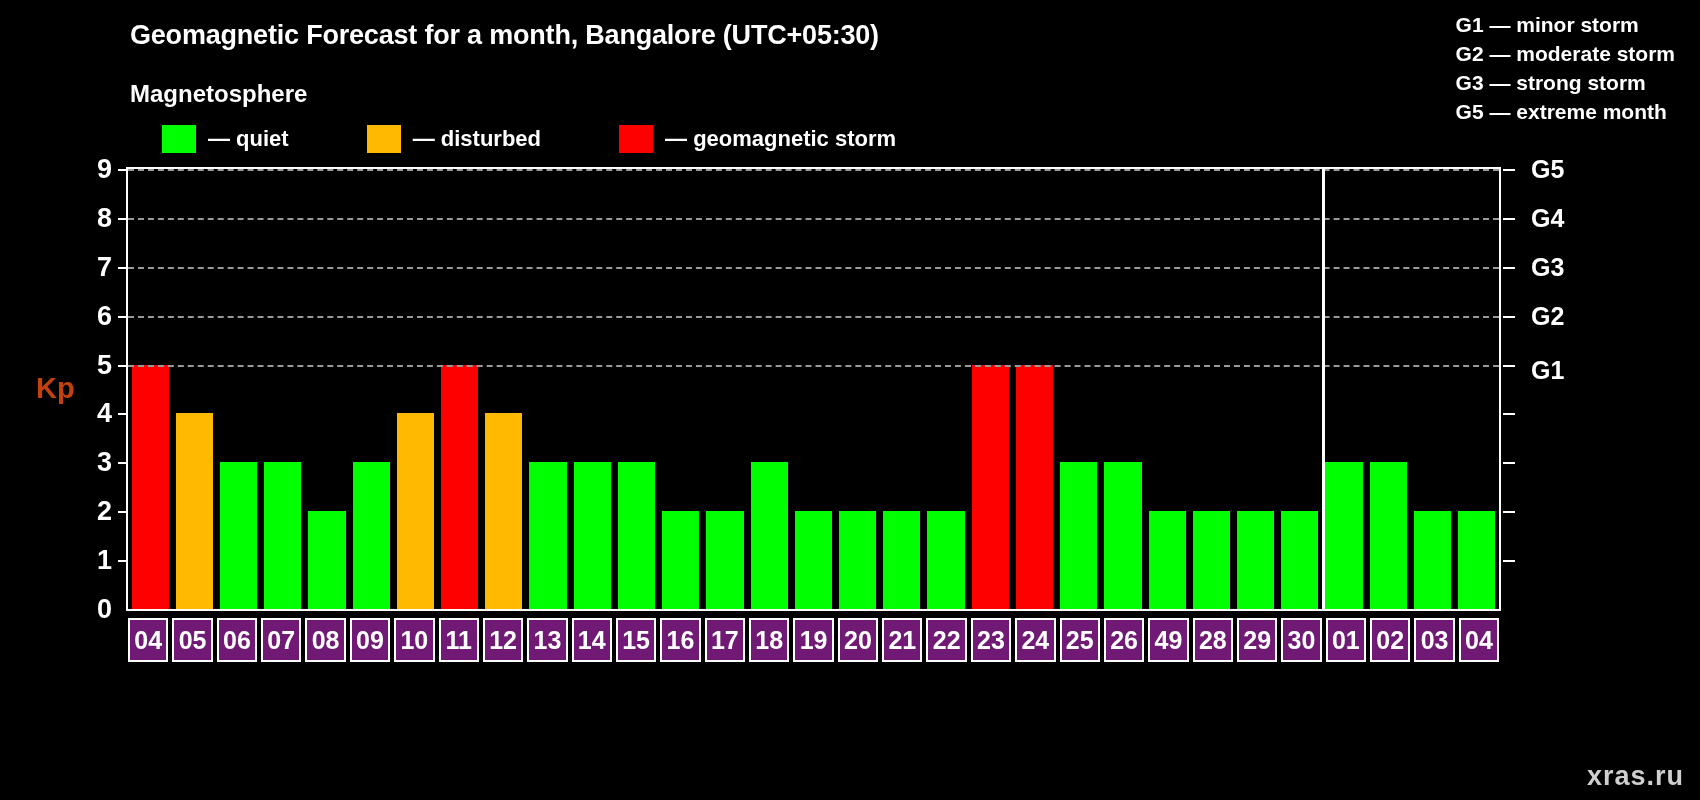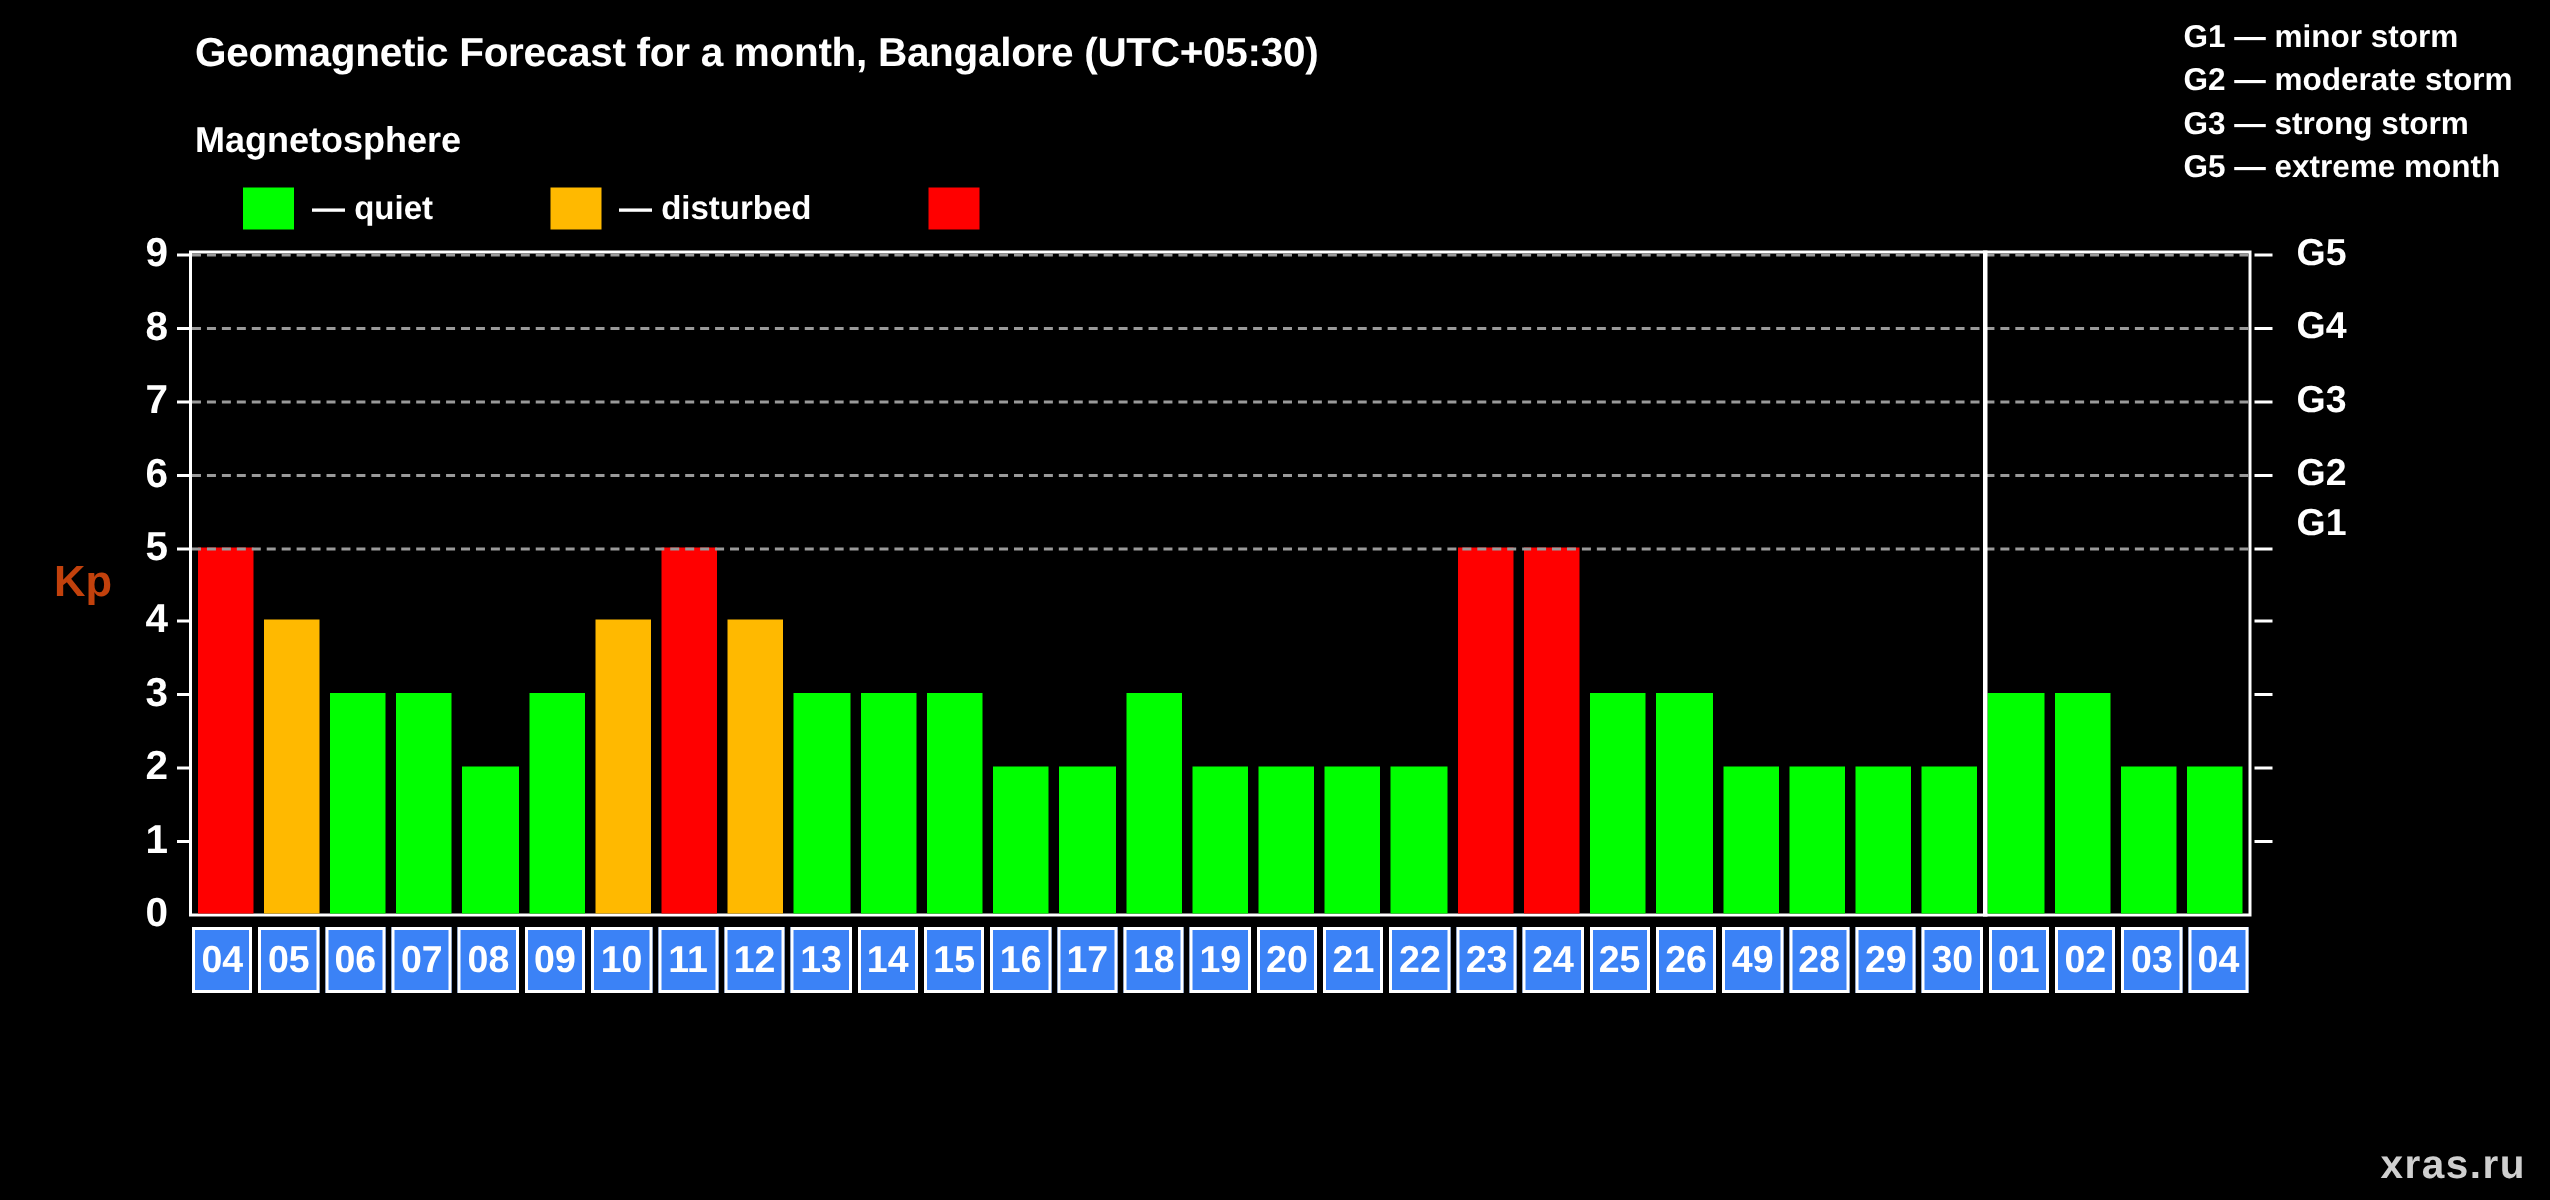--- a/index.html
+++ b/index.html
@@ -178,21 +178,21 @@
     width: 1375px; height: 44px;
     display: flex;
   }
   .x-cell {
     flex: 1 1 0;
     display: flex;
     align-items: center;
     justify-content: center;
     margin: 0 2px;
     border: 2px solid #ffffff;
-    background: #3b82f6;
+    background: #701a75;
     font-size: 25px;
     font-weight: bold;
     color: #ffffff;
   }
 
   
   #x-title {
     position: absolute;
     left: 126px; top: 678px;
     width: 1375px;
@@ -225,20 +225,21 @@
       <div class="legend-entry">
         <span class="legend-swatch" style="background: rgb(0, 255, 0);"></span>
         <span class="legend-text">— quiet</span>
       </div>
       <div class="legend-entry" style="margin-left: 78px;">
         <span class="legend-swatch" style="background: rgb(255, 185, 0);"></span>
         <span class="legend-text">— disturbed</span>
       </div>
       <div class="legend-entry" style="margin-left: 78px;">
         <span class="legend-swatch" style="background: rgb(255, 0, 0);"></span>
+        <span class="legend-text">— geomagnetic storm</span>
       </div>
     </div>
 
   <div id="g-legend">
       <div class="g-line">G1 — minor storm</div>
       <div class="g-line">G2 — moderate storm</div>
       <div class="g-line">G3 — strong storm</div>
       <div class="g-line">G5 — extreme month</div>
     </div>
 
@@ -374,21 +375,21 @@
   <div id="g-axis">
       <div class="g-tick-mark" style="top: 393.111px;"></div>
       <div class="g-tick-mark" style="top: 344.222px;"></div>
       <div class="g-tick-mark" style="top: 295.333px;"></div>
       <div class="g-tick-mark" style="top: 246.444px;"></div>
       <div class="g-tick-mark" style="top: 197.556px;"></div>
       <div class="g-tick-mark" style="top: 148.667px;"></div>
       <div class="g-tick-mark" style="top: 99.7778px;"></div>
       <div class="g-tick-mark" style="top: 50.8889px;"></div>
       <div class="g-tick-mark" style="top: 2px;"></div>
-      <div class="g-tick-label" style="top: 182px;">G1</div>
+      <div class="g-tick-label" style="top: 203px;">G1</div>
       <div class="g-tick-label" style="top: 148.667px;">G2</div>
       <div class="g-tick-label" style="top: 99.7778px;">G3</div>
       <div class="g-tick-label" style="top: 50.8889px;">G4</div>
       <div class="g-tick-label" style="top: 2px;">G5</div>
     </div>
 
   <div id="x-labels">
       <div class="x-cell">04</div>
       <div class="x-cell">05</div>
       <div class="x-cell">06</div>

